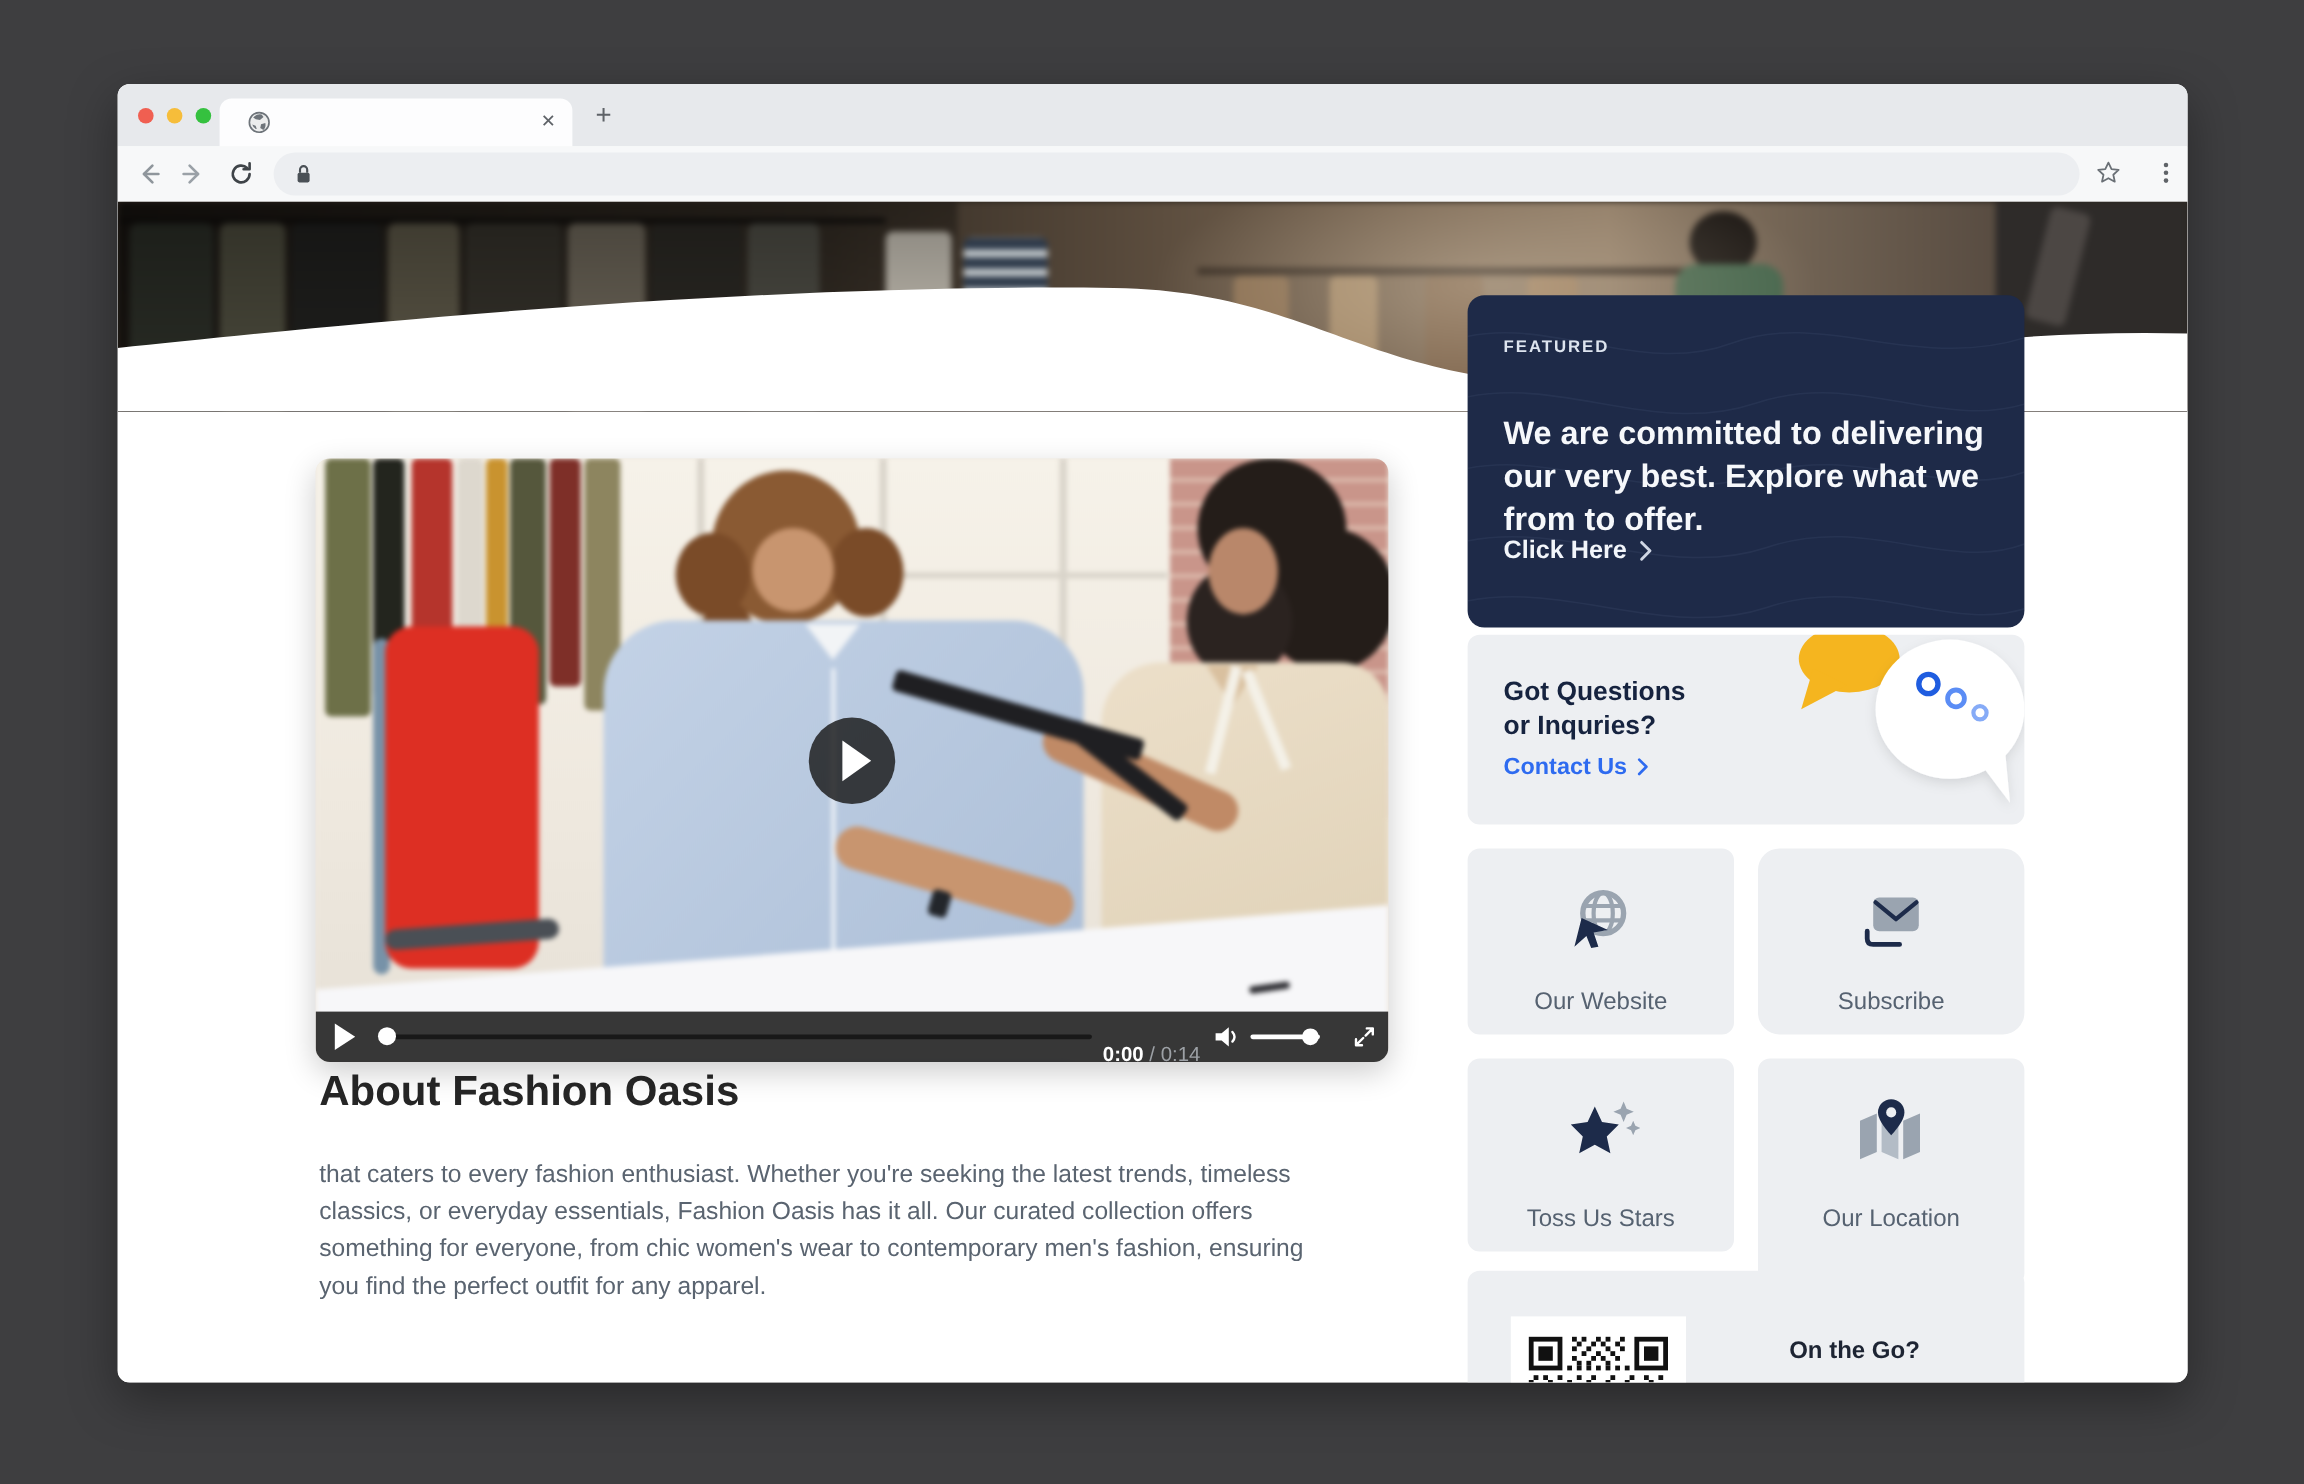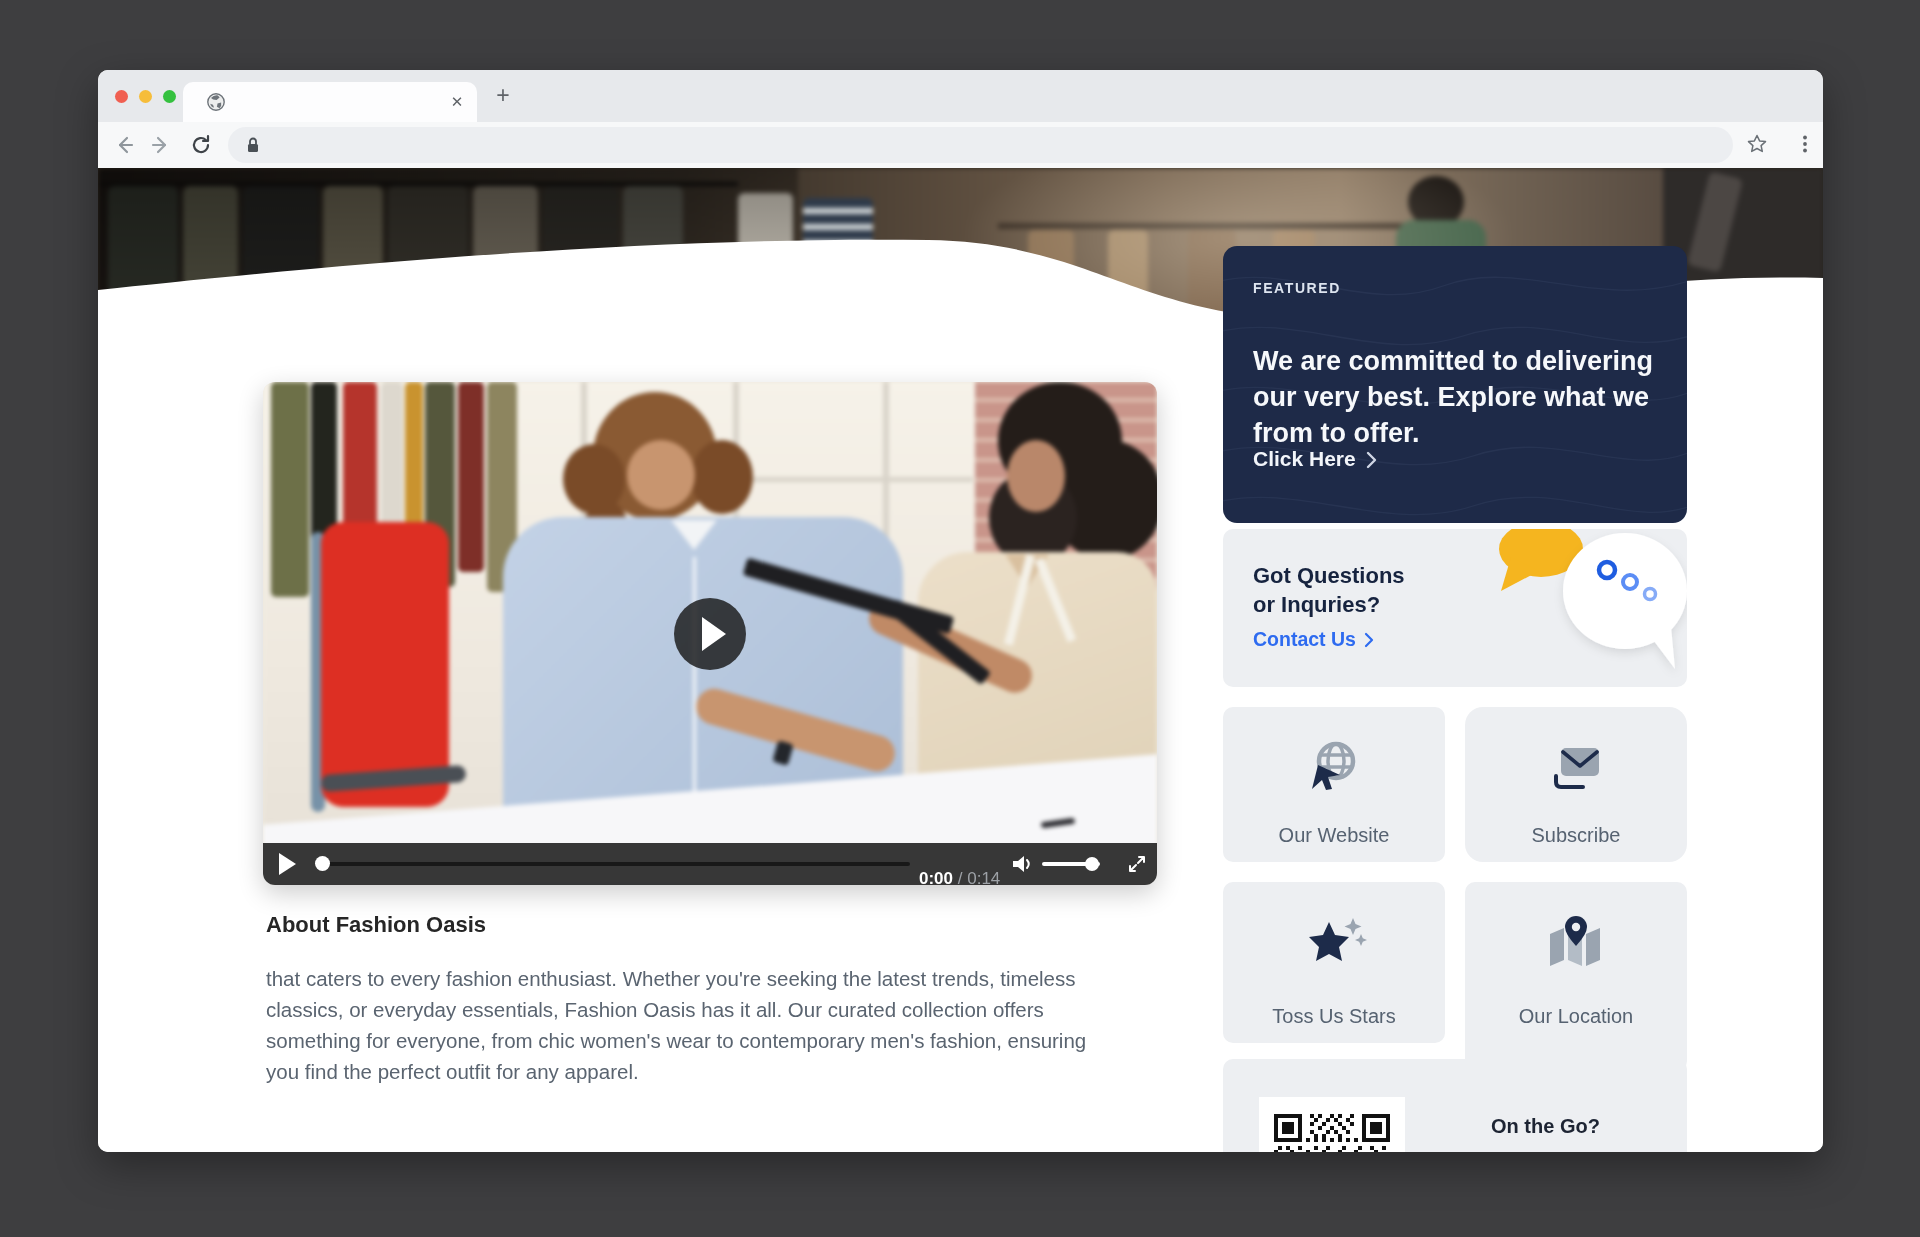--- a/index.html
+++ b/index.html
@@ -88,21 +88,21 @@
   .c-track{left:60px;top:19px;width:587px;height:4px;background:rgba(0,0,0,.55);border-radius:2px;}
   .c-knob{left:52px;top:13px;width:15px;height:15px;border-radius:50%;background:#fff;}
   .c-time{left:656px;top:28px;font-size:17px;line-height:16px;color:#fff;white-space:nowrap;}
   .c-time .dim{color:#9da1a6;}
   .c-vol-track{left:779px;top:19px;width:58px;height:4px;background:#fff;border-radius:2px;}
   .c-vol-knob{left:822px;top:14px;width:14px;height:14px;border-radius:50%;background:#fff;}
   .c-speaker{left:748px;top:11px;width:22px;height:20px;}
   .c-fs{left:864px;top:11px;width:20px;height:20px;}
 
   
-  .about-title{left:168px;top:744px;font-size:22px;font-weight:700;color:#262626;}
+  .about-title{left:168px;top:722px;font-size:35px;font-weight:700;color:#262626;}
   .about-para{left:168px;top:795px;width:980px;font-size:20.5px;line-height:31px;color:#5a6470;}
 </style>
 </head>
 <body>
 
 <div class="stage">
   <div class="abs window">
 
     <div class="abs tabstrip">
       <div class="abs tl red"></div>

